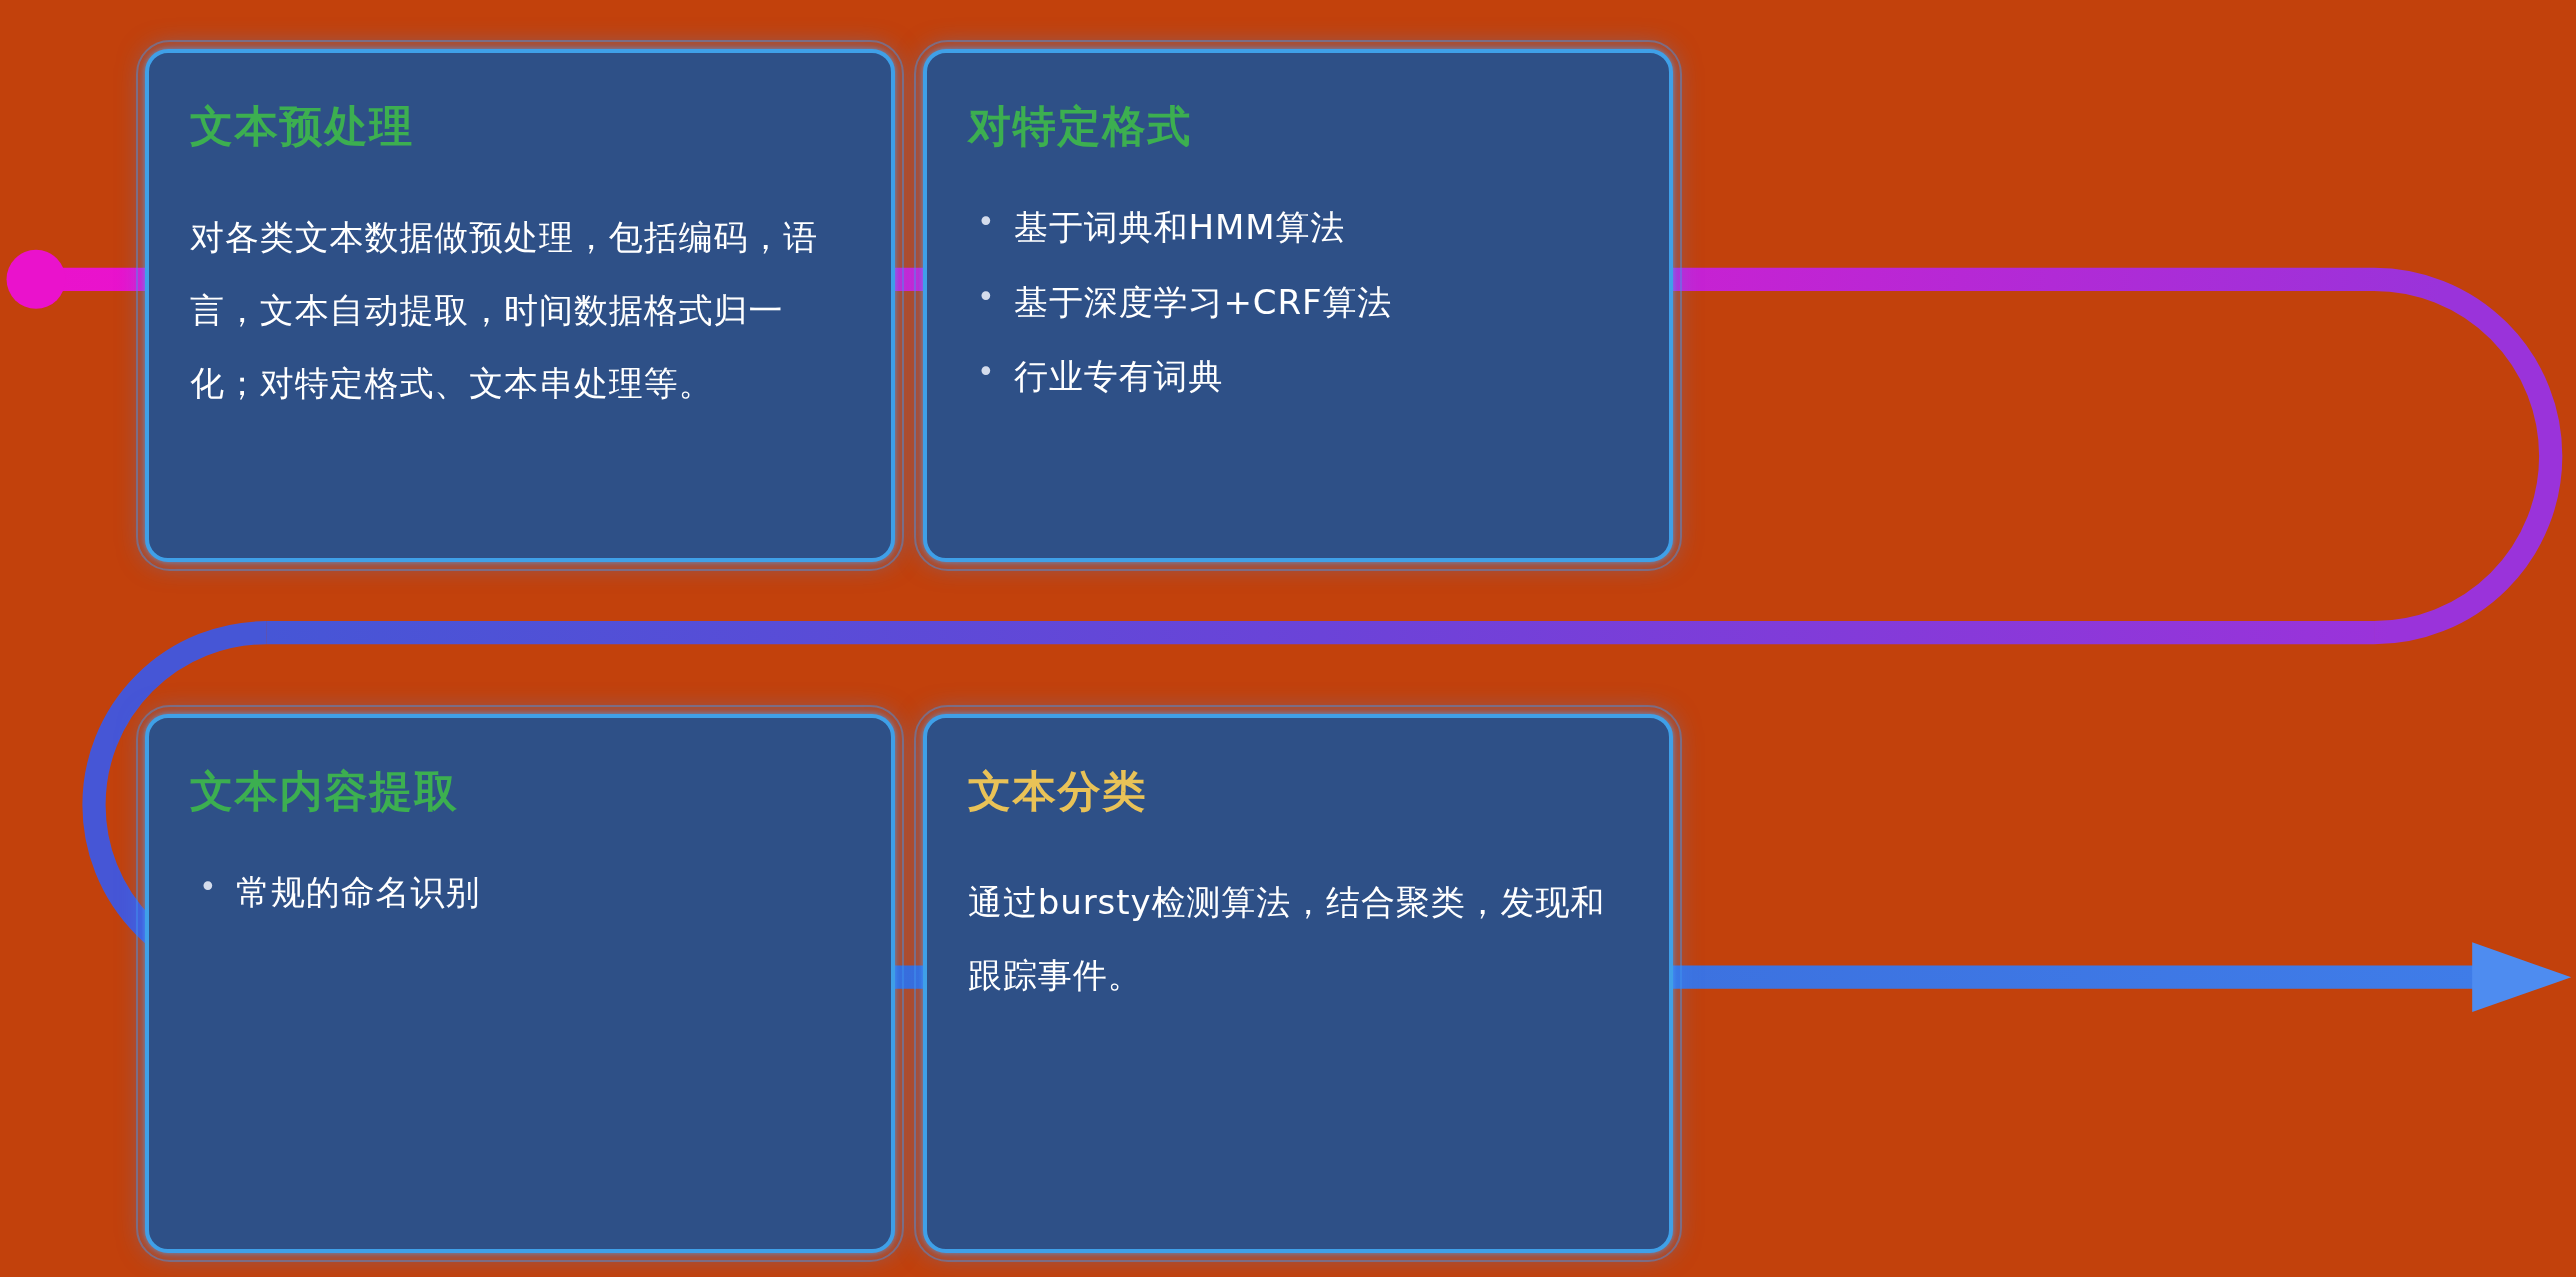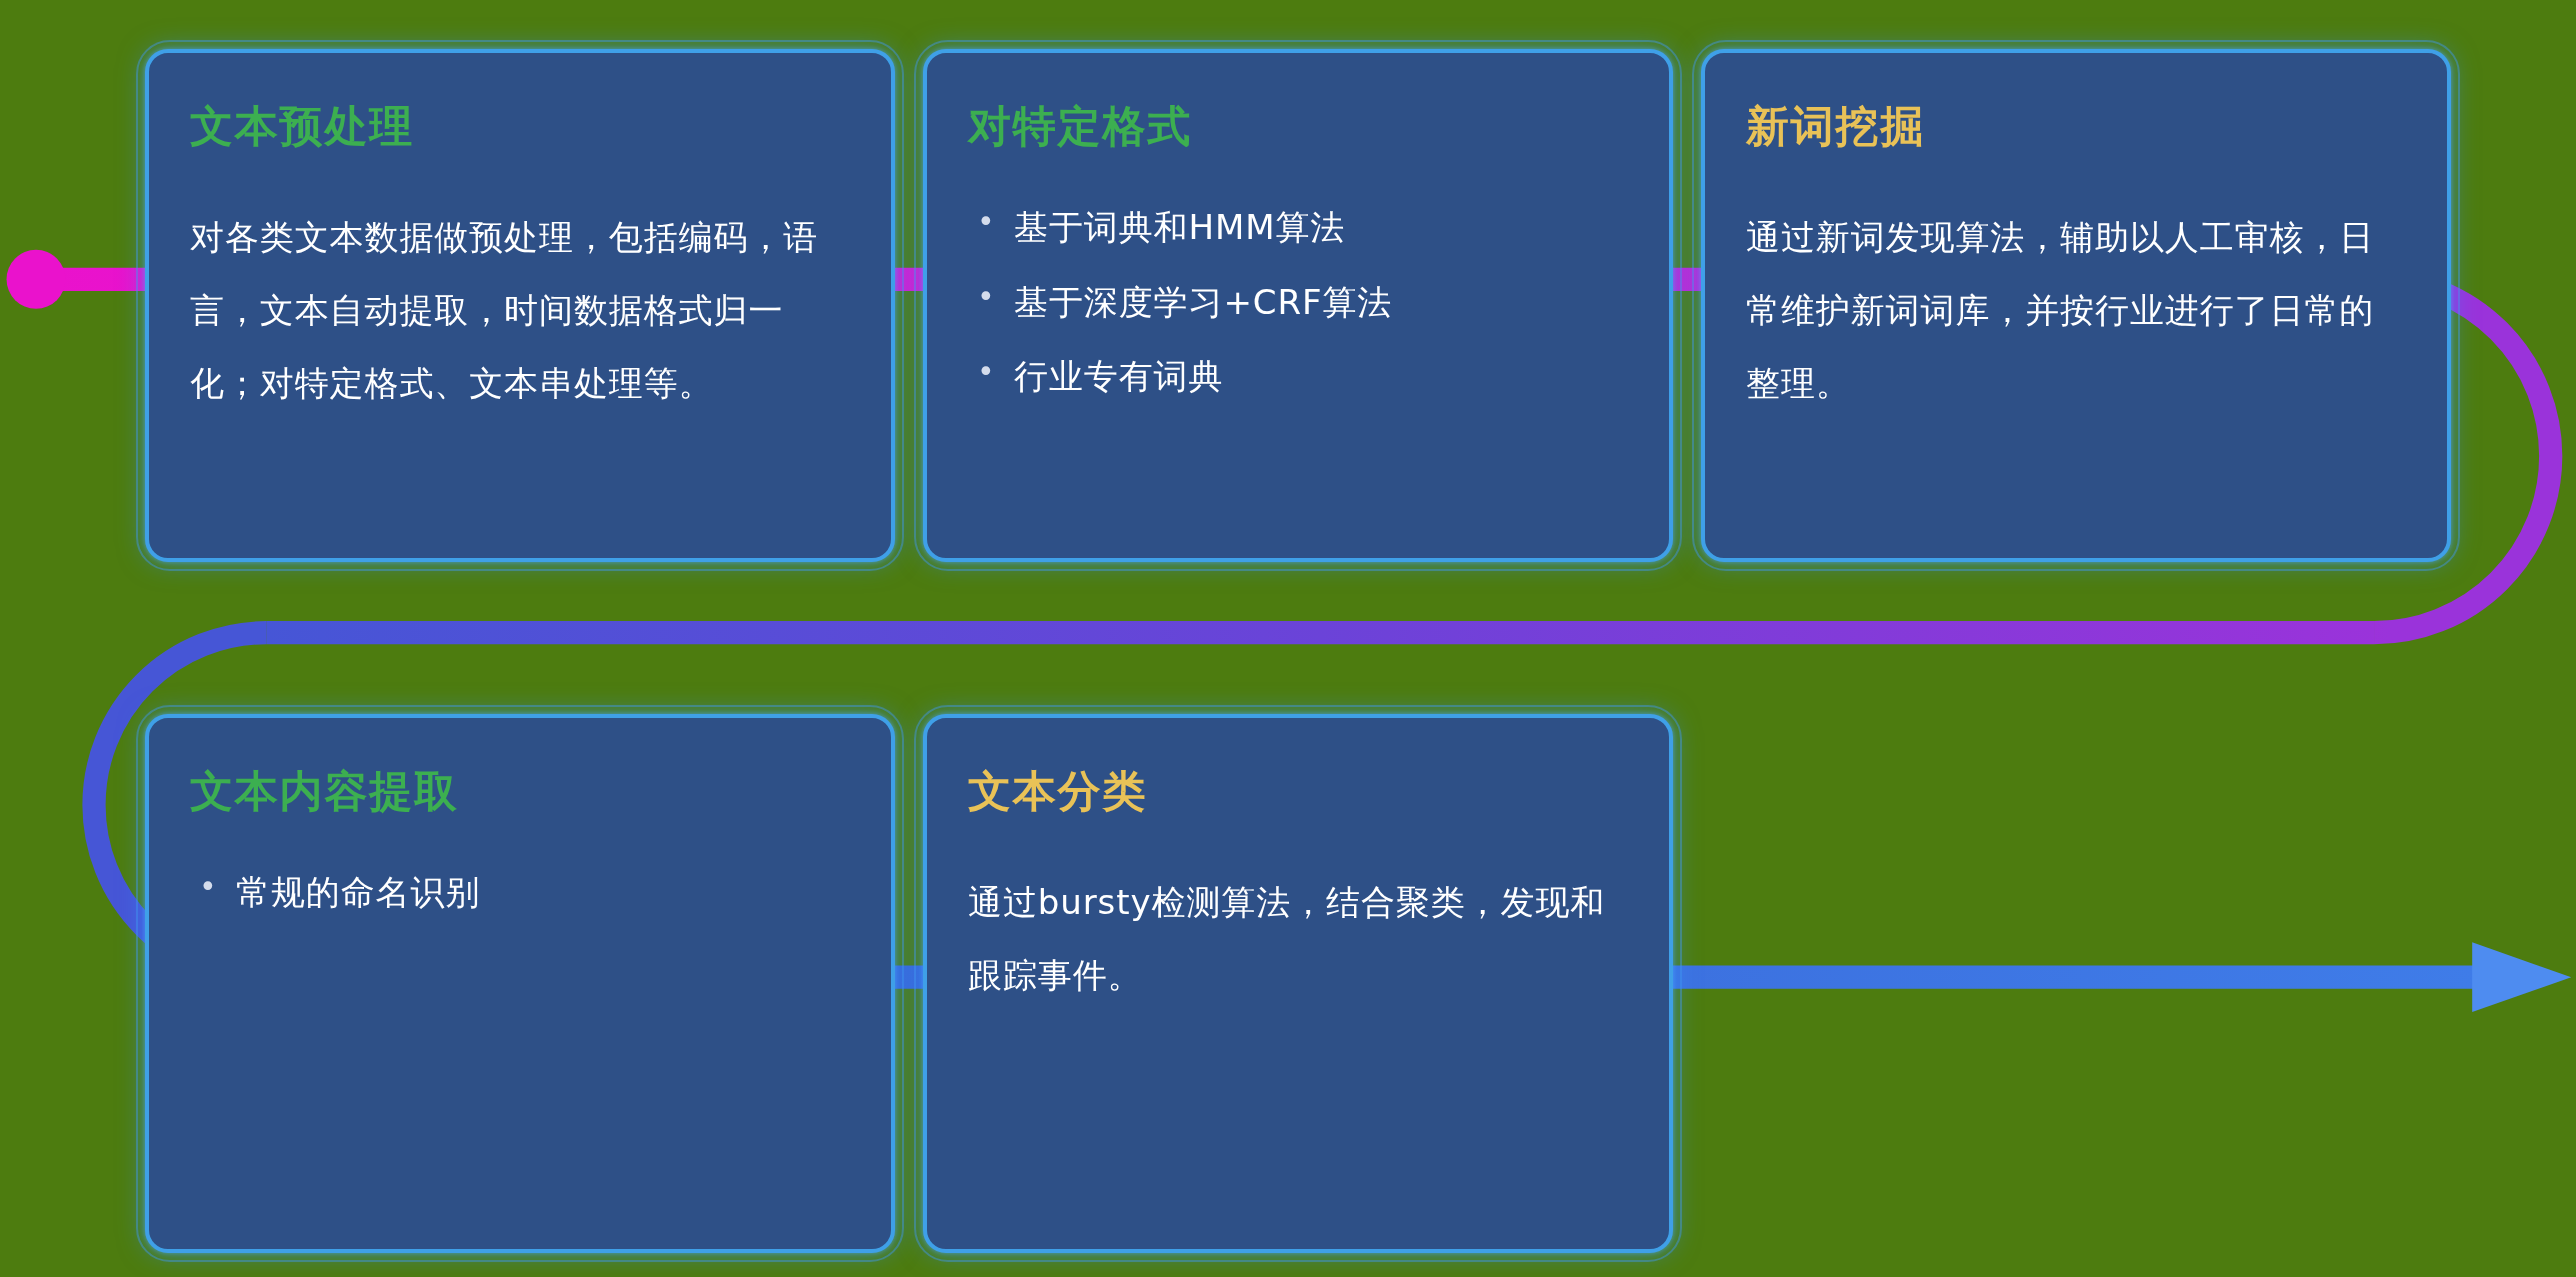--- a/index.html
+++ b/index.html
@@ -1,20 +1,20 @@
 <!DOCTYPE html>
 <html style="font-size:14.3px"><head>
 <meta charset="utf-8">
 <style>
   * { margin:0; padding:0; box-sizing:border-box; }
   html, body { background:#000; }
   .stage {
     position:relative;
     width:2576px; height:1277px;
-    background:#4d7c0f;
+    background:#c2410c;
     overflow:hidden;
     font-family:"DejaVu Sans","Liberation Sans",sans-serif;
   }
   .flow-svg { position:absolute; left:0; top:0; z-index:0; }
   .cards-row { position:absolute; left:145px; display:flex; gap:28px; z-index:1; }
   .row-1 { top:49px; }
   .row-2 { top:714px; }
   .card {
     position:relative;
     width:750px;
@@ -111,26 +111,20 @@
       <section class="card">
     <h2 class="card-title title-green">对特定格式</h2>
     <div class="card-body">
           <ul class="card-bullets">
             <li>基于词典和HMM算法</li>
             <li>基于深度学习+CRF算法</li>
             <li>行业专有词典</li>
           </ul>
         </div>
   </section>
-      <section class="card">
-    <h2 class="card-title title-yellow">新词挖掘</h2>
-    <div class="card-body">
-          <p class="card-paragraph">通过新词发现算法，辅助以人工审核，日常维护新词词库，并按行业进行了日常的整理。</p>
-        </div>
-  </section>
     </div>
   <div class="cards-row row-2">
       <section class="card">
     <h2 class="card-title title-green">文本内容提取</h2>
     <div class="card-body">
           <ul class="card-bullets">
             <li>常规的命名识别</li>
           </ul>
         </div>
   </section>

